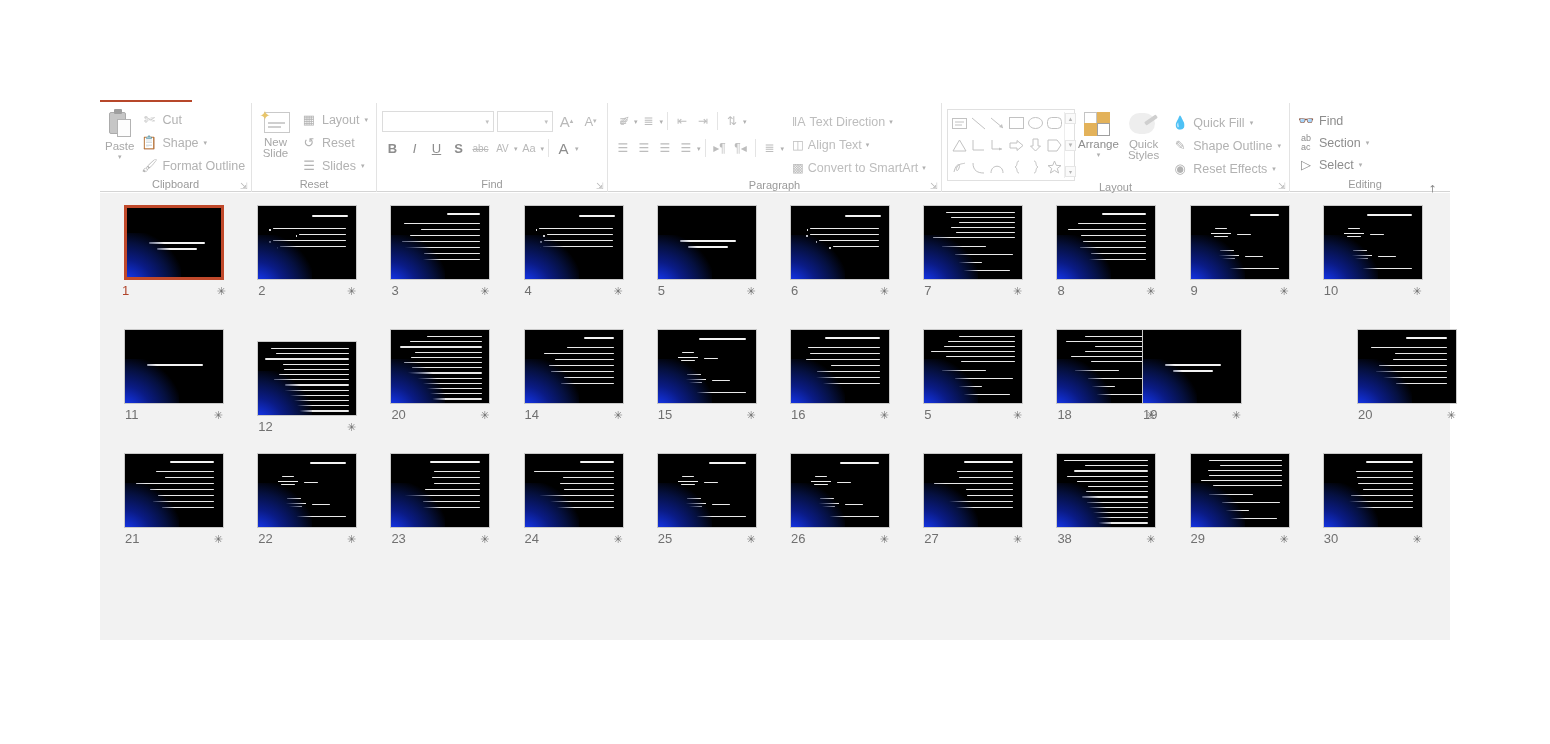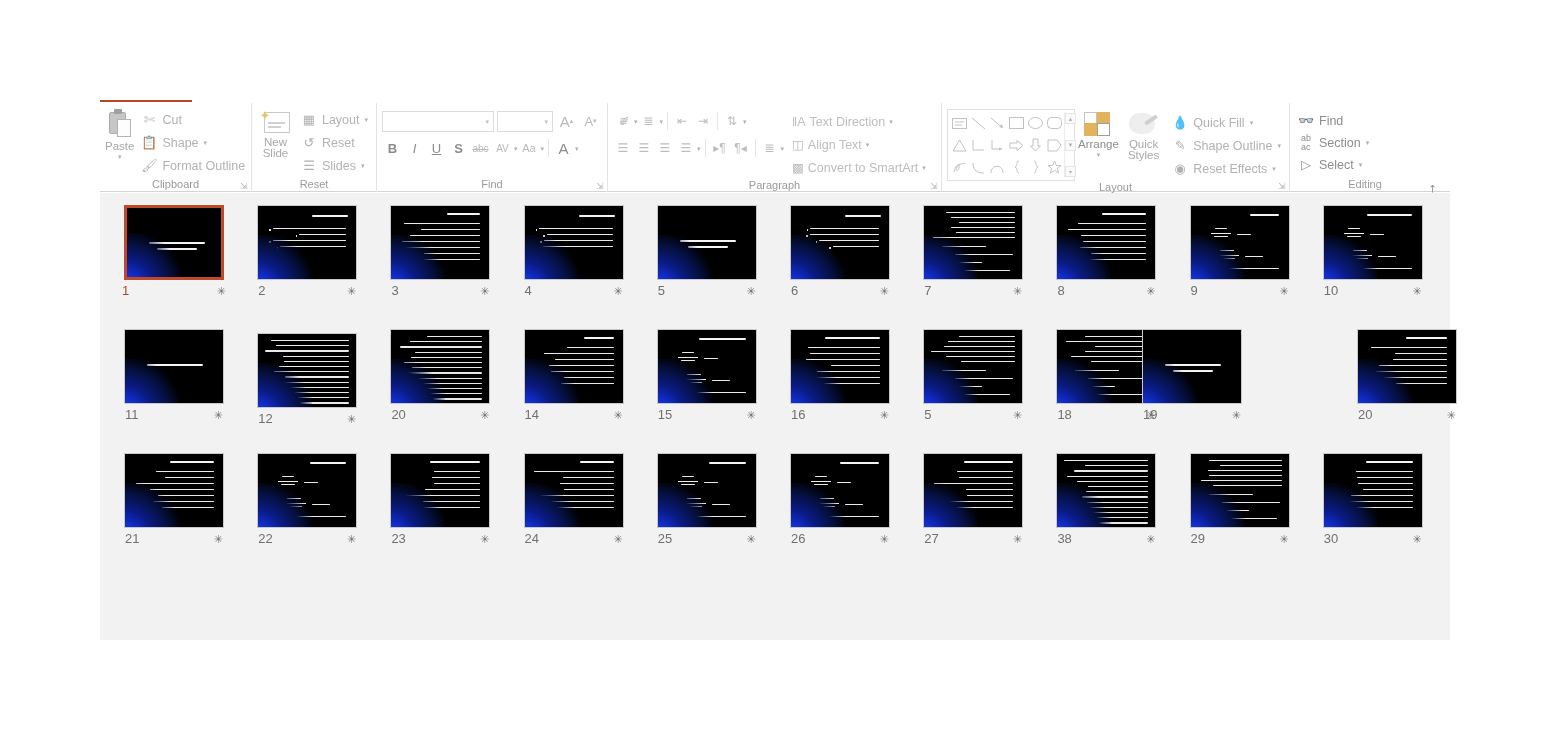--- a/index.html
+++ b/index.html
@@ -661,21 +661,21 @@
           <div class="sl-content">
             <div class="ttitle" style="left:22px;top:34px;width:56px;height:2.4px"></div>
           </div>
           <div class="glow"></div>
         </div>
         <div class="meta">
           <span class="snum">11</span>
           <span class="anim-star">✳</span>
         </div>
       </div>
-      <div class="slide-cell" style="left: 157.2px; top: 140px;">
+      <div class="slide-cell" style="left: 157.2px; top: 148px;">
         <div class="thumb">
           <div class="sl-content">
             <div class="tline" style="right:7px;top:6px;width:78.68333324612468px"></div>
             <div class="tline" style="right:7px;top:11.2px;width:73.21219705766998px"></div>
             <div class="tline" style="right:7px;top:16.4px;width:84.16521370096598px"></div>
             <div class="tline" style="right:7px;top:21.6px;width:66.55429388931952px"></div>
             <div class="tline" style="right:7px;top:26.8px;width:65.43327378704271px"></div>
             <div class="tline" style="right:7px;top:32px;width:70.00661776826018px"></div>
             <div class="tline" style="right:7px;top:37.2px;width:75.20144846267067px"></div>
             <div class="tline" style="right:7px;top:42.4px;width:64.22889057778411px"></div>

